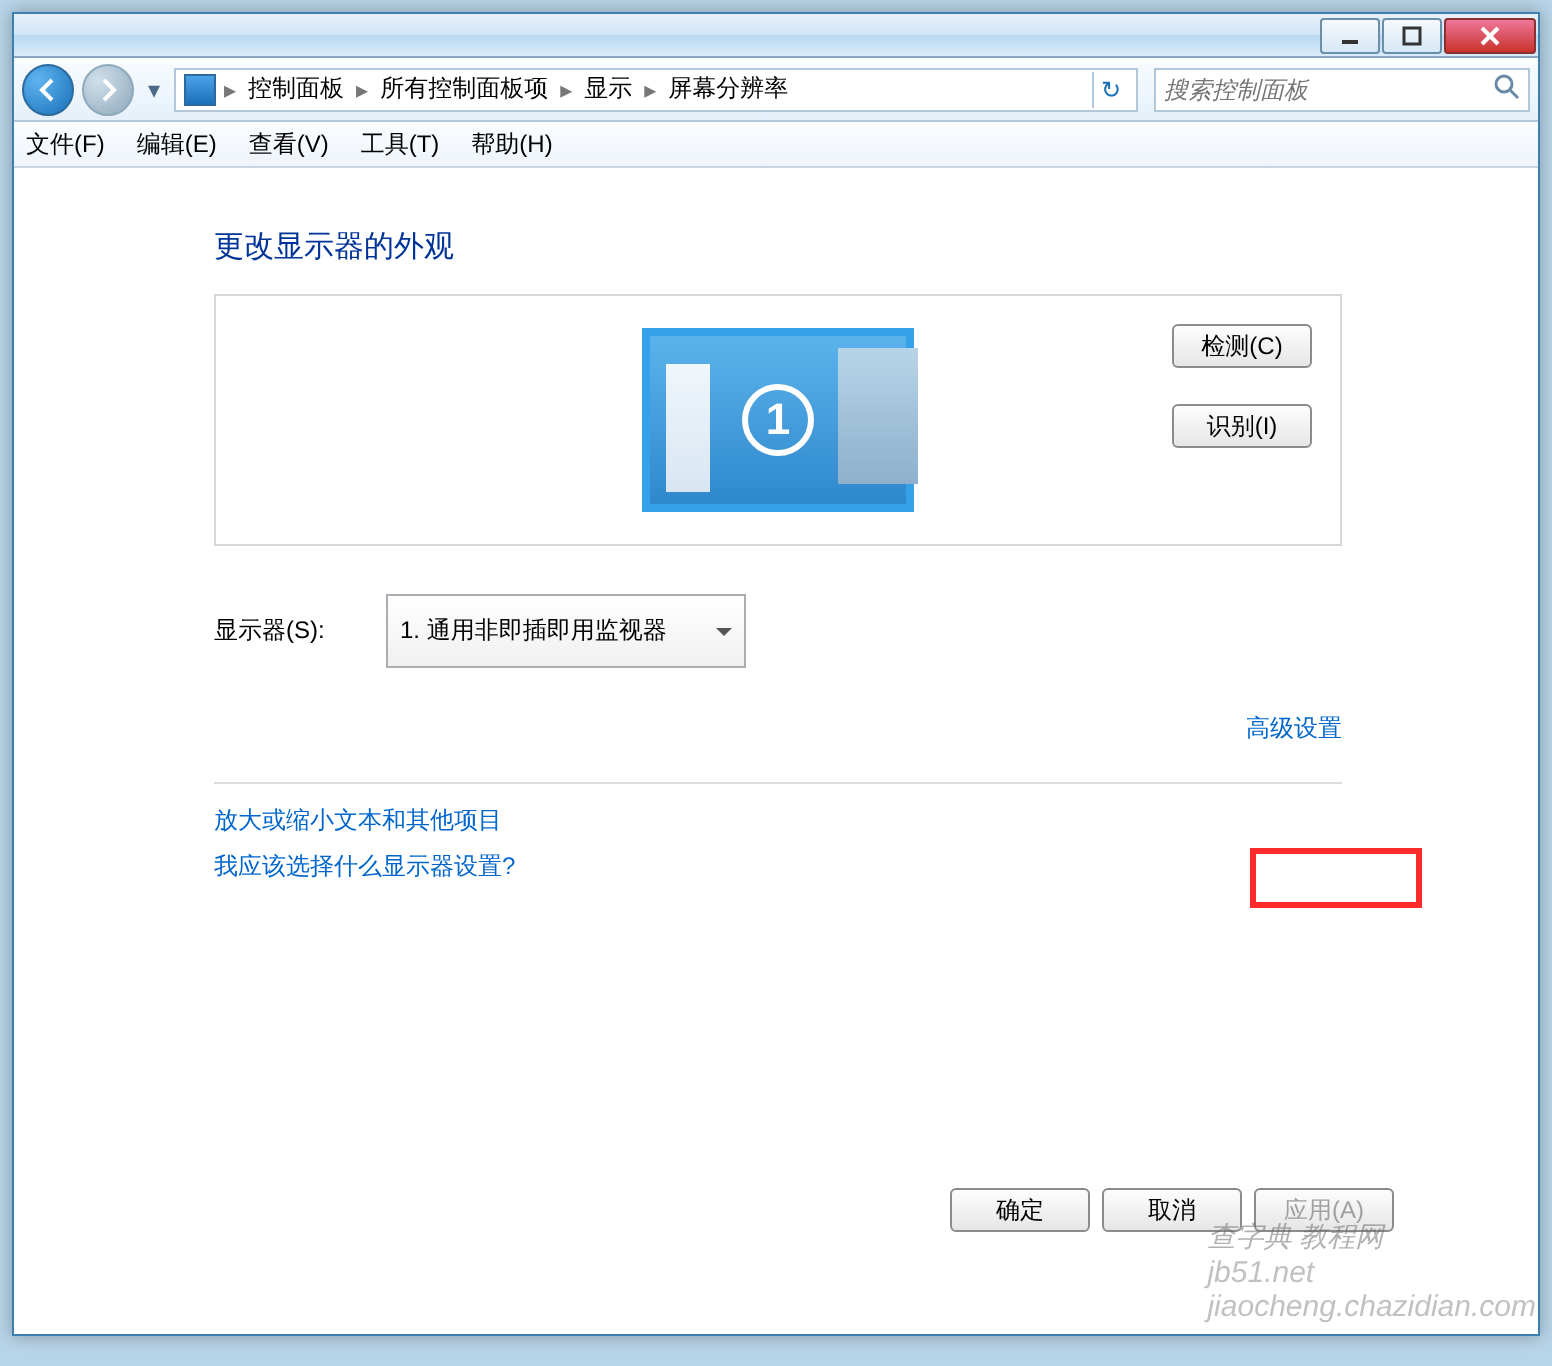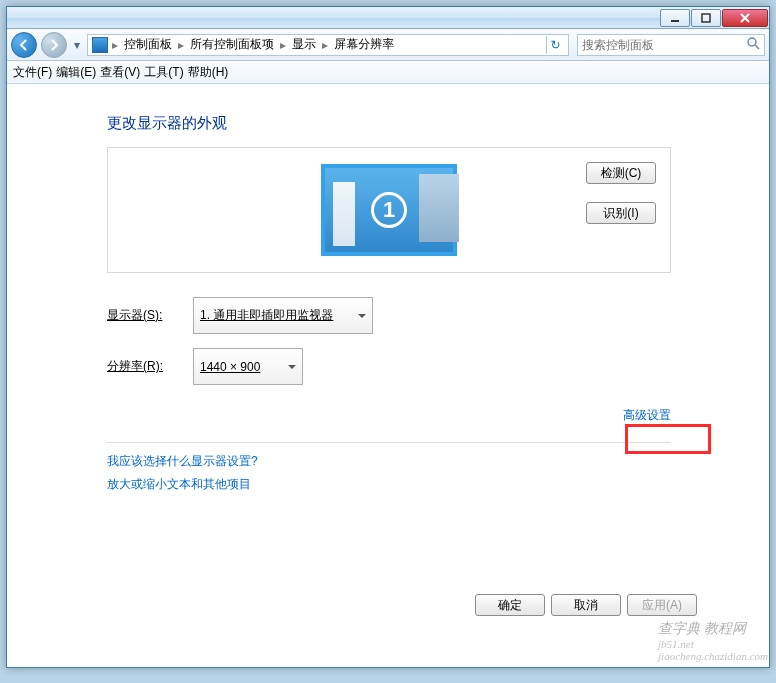--- a/index.html
+++ b/index.html
@@ -17,54 +17,54 @@
 .nav-circle.fwd { background: radial-gradient(circle at 30% 30%, #d0e0ec, #8ea8bc); border-color: #8ea8bc; }
 .nav-arrow-down { width: 12px; text-align: center; color: #4a6a88; cursor: pointer; }
 
 .addressbar { flex: 1; height: 22px; background: #fff; border: 1px solid #b3c7db; display: flex; align-items: center; padding: 0 4px; font-size: 12px; gap: 2px; margin-right: 4px; }
 .addr-icon { width: 16px; height: 16px; background: linear-gradient(#4da3e8,#1a6fb8); border: 1px solid #2a6a9e; display: inline-block; }
 .addr-sep { color: #777; padding: 0 2px; cursor: pointer; }
 .addr-crumb { padding: 0 2px; cursor: pointer; }
 .addr-refresh { width: 18px; height: 18px; border-left: 1px solid #b3c7db; display: flex; align-items: center; justify-content: center; margin-left: auto; color: #1a6fb8; cursor: pointer; }
 
 .searchbar { width: 188px; height: 22px; background: #fff; border: 1px solid #b3c7db; display: flex; align-items: center; padding: 0 4px; }
-.searchbar input { border: none; outline: none; flex: 1; font-size: 12px; color: #888; background: transparent; }
+.searchbar input { border: none; outline: none; flex: 1; font-size: 12px; color: #888; font-style: italic; background: transparent; }
 .searchbar .sicon { color: #6a8aa8; cursor: pointer; }
 
-.menubar { height: 23px; background: linear-gradient(#fbfdff,#eef4fb); border-bottom: 1px solid #c8d6e4; display: flex; align-items: center; padding: 0 6px; gap: 4px; }
+.menubar { height: 23px; background: linear-gradient(#fbfdff,#eef4fb); border-bottom: 1px solid #c8d6e4; display: flex; align-items: center; padding: 0 6px; gap: 16px; }
 .menubar span { cursor: pointer; }
 
 .content { padding: 30px 98px 0 100px; height: 560px; position: relative; }
 .heading { color: #003399; font-size: 15px; margin-bottom: 14px; }
 
 .preview-panel { border: 1px solid #d8d8d8; padding: 16px; display: flex; align-items: flex-start; margin-bottom: 24px; position: relative; }
 .monitor-preview { margin: 0 auto; width: 136px; height: 92px; border: 4px solid #35a1e8; background: linear-gradient(#5bb3ec,#2f88cc); display: flex; justify-content: center; align-items: center; position: relative; }
 .monitor-preview::before { content: ""; position: absolute; right: -6px; top: 6px; width: 40px; height: 68px; background: linear-gradient(#b8d4e8,#8eb0cc); }
 .monitor-preview::after { content: ""; position: absolute; left: 8px; bottom: 6px; width: 22px; height: 64px; background: linear-gradient(#f0f6fb,#d8e6f2); }
 .monitor-num { position: relative; z-index: 2; width: 36px; height: 36px; border: 3px solid #fff; border-radius: 50%; display: flex; align-items: center; justify-content: center; color: #fff; font-size: 22px; font-weight: bold; }
 .side-btns { position: absolute; right: 14px; top: 14px; display: flex; flex-direction: column; gap: 18px; }
 
 .btn { min-width: 70px; height: 22px; padding: 0 10px; border: 1px solid #8c8c8c; background: linear-gradient(#fdfdfd,#e6e6e6); border-radius: 3px; cursor: pointer; font-size: 12px; display: inline-flex; align-items: center; justify-content: center; }
 .btn:disabled { color: #a0a0a0; cursor: default; text-align: center; }
 
-.form-row { display: flex; align-items: center; margin-bottom: 14px; text-decoration: underline; }
+.form-row { display: flex; align-items: center; margin-bottom: 14px; }
 .form-row label { width: 86px; }
 .dropdown { height: 37px; border: 1px solid #abadb3; background: linear-gradient(#fff,#f0f0f0); padding: 0 20px 0 6px; display: inline-flex; align-items: center; position: relative; cursor: pointer; min-width: 70px; }
 .dropdown::after { content: ""; position: absolute; right: 6px; top: 50%; margin-top: -2px; border: 4px solid transparent; border-top-color: #555; }
 
 .adv-link { display: block; text-align: right; color: #0066cc; cursor: pointer; margin: 22px 0 18px; }
 .highlight { position: absolute; right: 58px; top: 340px; width: 86px; height: 30px; border: 3px solid #ff2a2a; pointer-events: none; }
 
 .divider { border-top: 1px solid #ddd; margin-bottom: 10px; }
 .link { color: #0066cc; cursor: pointer; display: block; margin-bottom: 6px; }
 
 .footer-btns { position: absolute; right: 72px; bottom: 28px; display: flex; gap: 6px; }
 
 .watermark { position: absolute; right: 8px; bottom: 21px; color: rgba(100,100,100,0.5); font-size: 14px; font-style: italic; pointer-events: none; }
-.watermark small { display: block; font-size: 11px; color: rgba(100,100,100,0.4); font-family: Liberation Serif, serif; }
+.watermark small { display: block; font-size: 15px; color: rgba(100,100,100,0.4); }
 </style>
 </head>
 <body>
 
 <div class="window">
 
   <div class="titlebar">
     <div class="win-btn">
         <svg width="10" height="10">
           <line x1="1" y1="8" x2="9" y2="8" stroke="#333" stroke-width="2"></line>
@@ -136,33 +136,27 @@
         <button class="btn">识别(I)</button>
       </div>
     </div>
 
     <div class="form-row">
       <label>显示器(S):</label>
       <div class="dropdown" style="min-width:180px">
           <span>1. 通用非即插即用监视器</span>
         </div>
     </div>
-    <div class="form-row">
-      <label>分辨率(R):</label>
-      <div class="dropdown" style="min-width:110px">
-          <span>1440 × 900</span>
-        </div>
-    </div>
 
     <a class="adv-link">高级设置</a>
     <div class="highlight"></div>
 
     <div class="divider"></div>
+    <a class="link">放大或缩小文本和其他项目</a>
     <a class="link">我应该选择什么显示器设置?</a>
-    <a class="link">放大或缩小文本和其他项目</a>
 
     <div class="footer-btns">
       <button class="btn">确定</button>
       <button class="btn">取消</button>
       <button class="btn" disabled="">应用(A)</button>
     </div>
   </div>
 </div>
 
 <div class="watermark">

